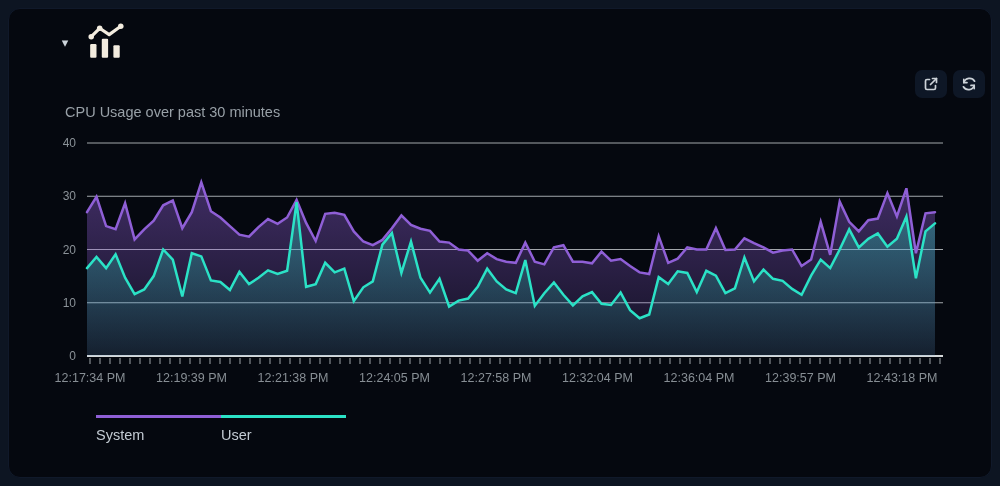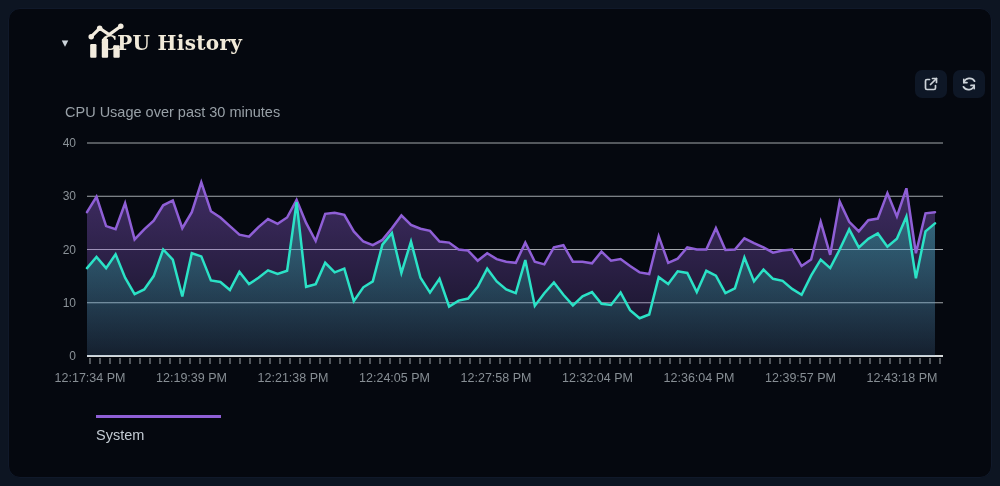--- a/index.html
+++ b/index.html
@@ -48,21 +48,20 @@
       <rect x="3" y="20" width="6" height="13" rx="1"></rect>
       <rect x="14" y="15" width="6" height="18" rx="1"></rect>
       <rect x="25" y="21" width="6" height="12" rx="1"></rect>
     </g>
     <polyline points="4,13 12,5 21,11 32,3" fill="none" stroke="#f3ecdf" stroke-width="3" stroke-linecap="round" stroke-linejoin="round"></polyline>
     <circle cx="4" cy="13" r="2.6" fill="#f3ecdf"></circle>
     <circle cx="12" cy="5" r="2.6" fill="#f3ecdf"></circle>
     <circle cx="32" cy="3" r="2.6" fill="#f3ecdf"></circle>
   </svg>
 
-  <div class="panel-title">CPU History</div>
 
   <button class="action-btn external">
     <svg width="18" height="18" viewBox="0 0 18 18" fill="none" stroke="#ccd2d8" stroke-width="1.7" stroke-linecap="round" stroke-linejoin="round">
       <path d="M7.5 4.5 H5 Q3.5 4.5 3.5 6 V13 Q3.5 14.5 5 14.5 H12 Q13.5 14.5 13.5 13 V10.5"></path>
       <path d="M8.5 9.5 L14.5 3.5"></path>
       <path d="M10.5 3.5 H14.5 V7.5"></path>
     </svg>
   </button>
 
   <button class="action-btn refresh">
@@ -73,20 +72,24 @@
       <path d="M14.2 13.6 V10.4 H11.0"></path>
     </svg>
   </button>
 
   <div class="subtitle">CPU Usage over past 30 minutes</div>
 
   <div class="legend">
     <div class="legend-item">
       <div class="legend-swatch" id="swatch-system" style="background: rgb(143, 95, 214);"></div>
       <div class="legend-label">System</div>
+    </div>
+    <div class="legend-item">
+      <div class="legend-swatch" id="swatch-user" style="background: rgb(43, 226, 198);"></div>
+      <div class="legend-label">User</div>
     </div>
   </div>
 </div>
 
 <svg class="chart-svg" id="chart" viewBox="0 0 1000 486">
     <defs>
       <linearGradient id="gSys" x1="0" y1="143" x2="0" y2="356" gradientUnits="userSpaceOnUse">
         <stop offset="0" stop-color="#8f5fd6" stop-opacity="0.5"></stop>
         <stop offset="1" stop-color="#8f5fd6" stop-opacity="0.1"></stop>
       </linearGradient>

